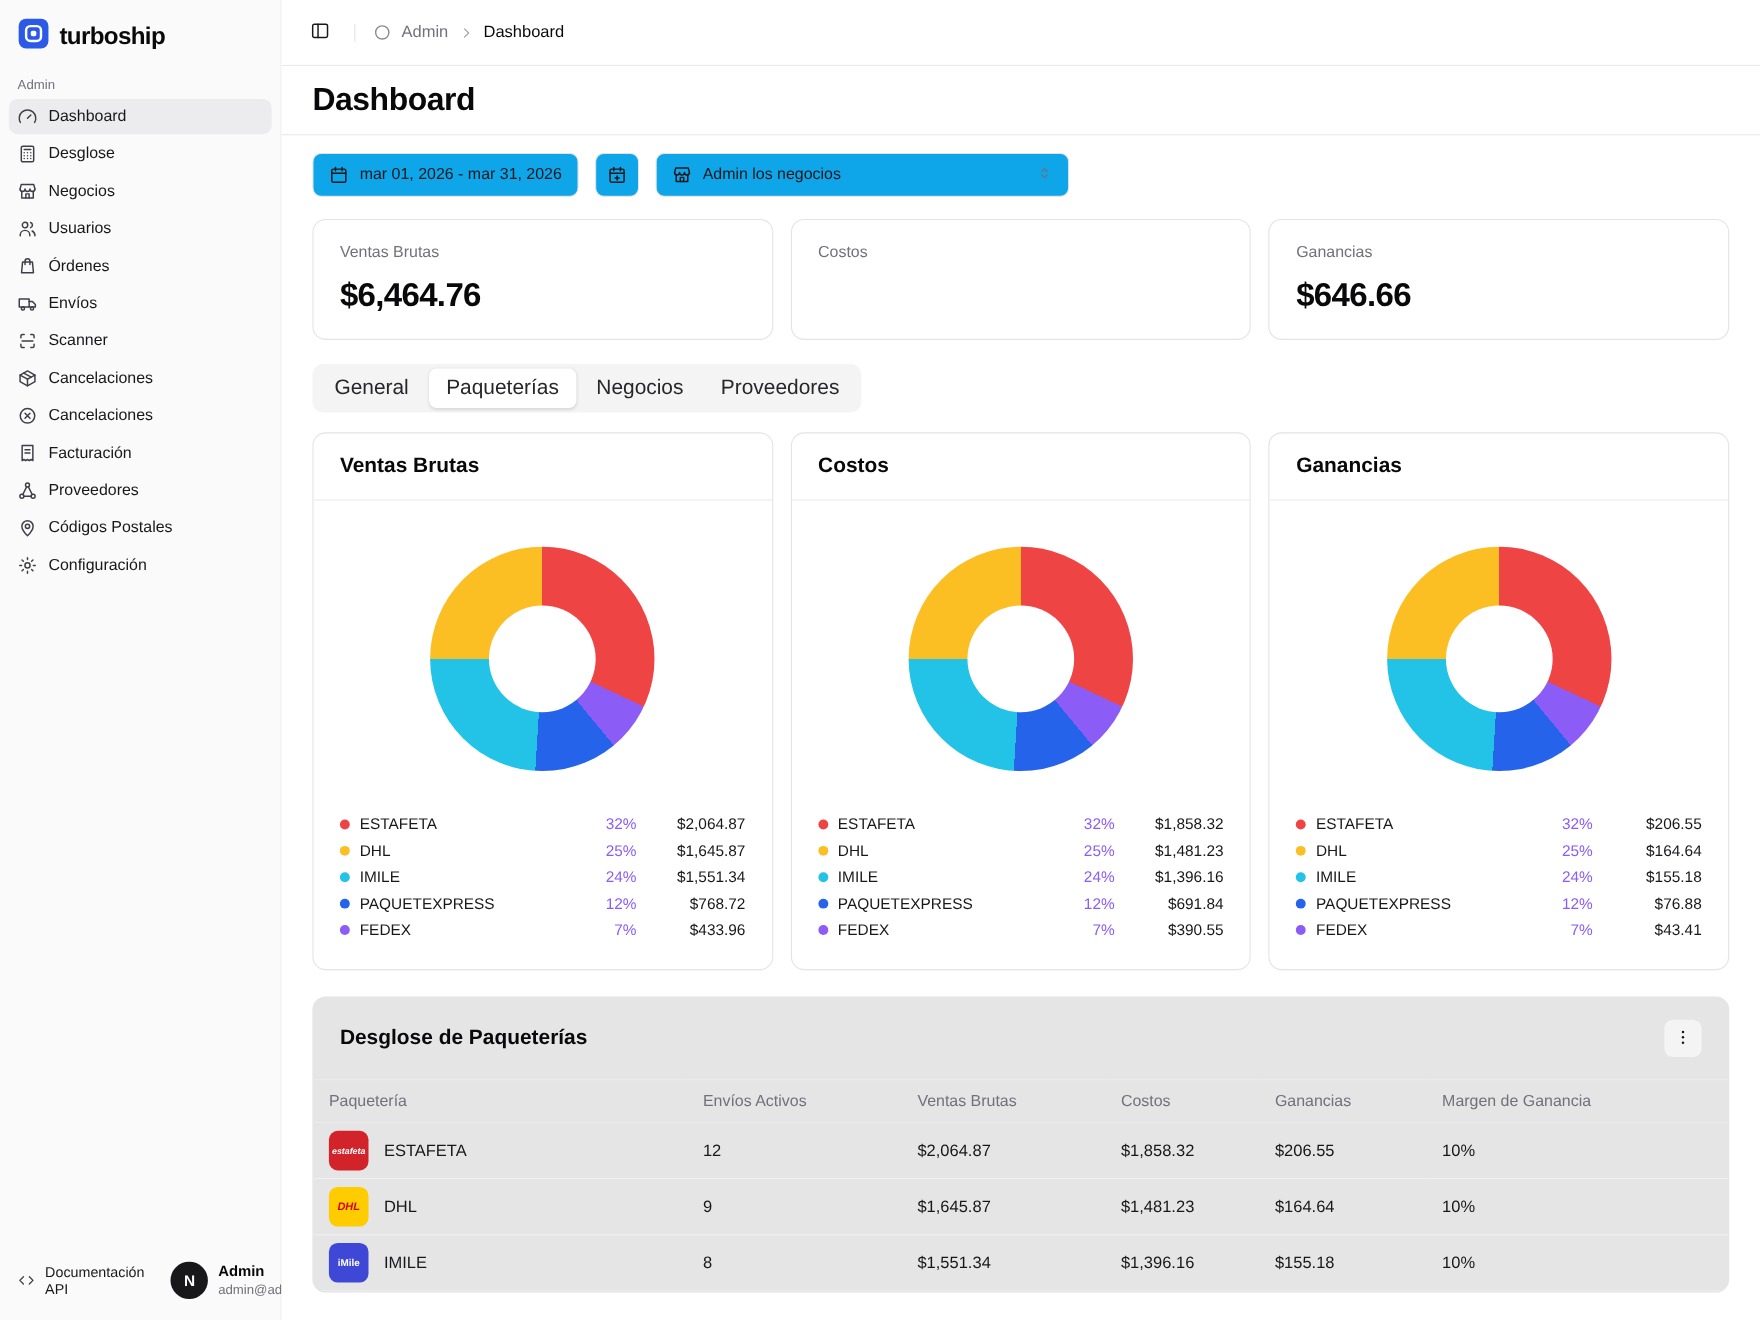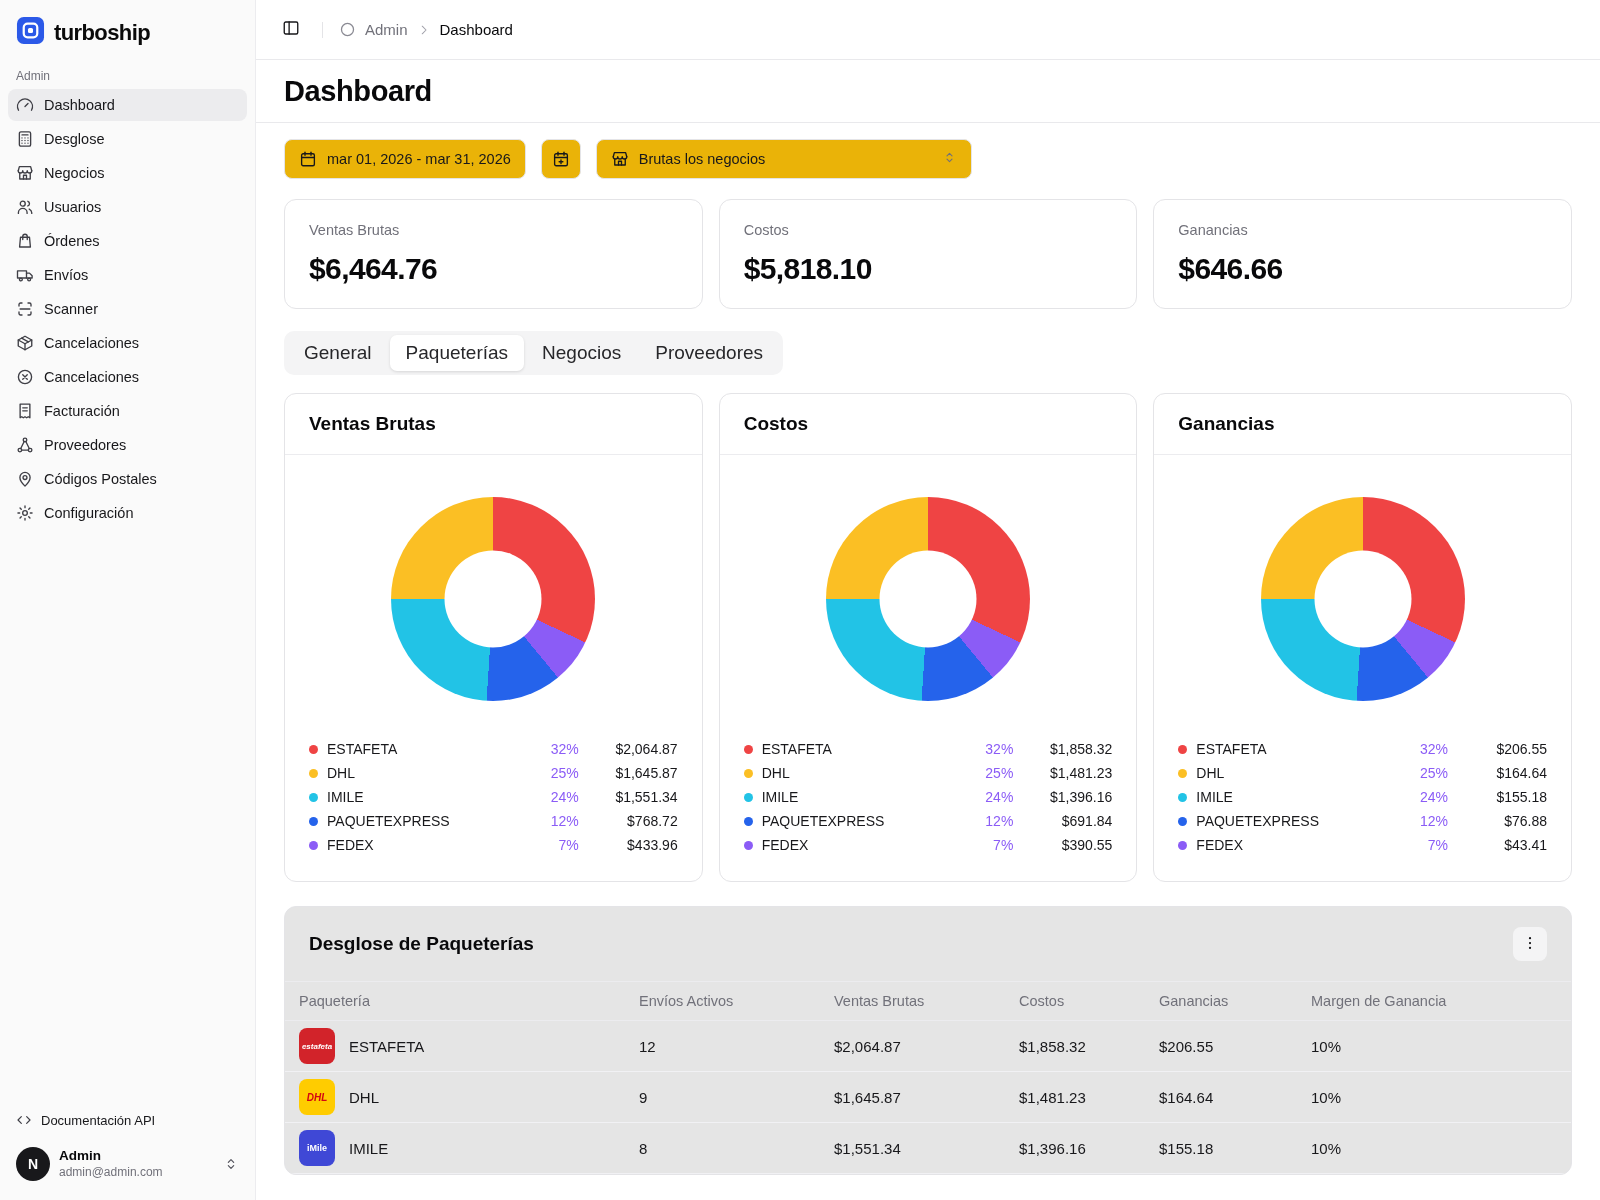--- a/index.html
+++ b/index.html
@@ -9,21 +9,21 @@
 
   
   .sidebar{width:256px;flex:0 0 256px;background:#fafafa;border-right:1px solid #ececef;display:flex;flex-direction:column;padding:10px 8px}
   .logo-row{display:flex;align-items:center;gap:9px;padding:6px 8px;margin-bottom:8px;cursor:pointer}
   .logo-text{font-size:22px;font-weight:800;letter-spacing:-0.6px;color:#0a0a0a}
   .section-label{font-size:12px;color:#71717a;padding:6px 8px 6px}
   .menu{display:flex;flex-direction:column;gap:2px;flex:1}
   .menu-item{display:flex;align-items:center;gap:10px;padding:7px 8px;border-radius:8px;font-size:14.5px;color:#18181b;cursor:pointer}
   .menu-item .icon{color:#3f3f46;display:flex}
   .menu-item.active{background:#ececee}
-  .sidebar-bottom{display:flex;flex-direction:column;gap:8px;padding-bottom:4px}
+  .sidebar-bottom{display:flex;flex-direction:row;gap:8px;padding-bottom:4px}
   .docs-link{display:flex;align-items:center;gap:9px;padding:6px 8px;font-size:13px;color:#18181b;border-radius:8px;cursor:pointer}
   .docs-link .icon{color:#3f3f46;display:flex}
   .user-row{display:flex;align-items:center;gap:9px;padding:5px 8px;border-radius:8px;cursor:pointer}
   .avatar{width:34px;height:34px;border-radius:50%;background:#18181b;color:#fff;display:flex;align-items:center;justify-content:center;font-size:14px;font-weight:700;flex:0 0 34px}
   .user-info{display:flex;flex-direction:column;line-height:1.25;min-width:0}
   .user-name{font-size:13.5px;font-weight:600}
   .user-email{font-size:12px;color:#71717a}
   .user-row .chev{margin-left:auto;color:#52525b;display:flex}
 
   
@@ -35,21 +35,21 @@
   .bc-icon{color:#8a8a93;display:flex}
   .crumb.muted{color:#71717a;cursor:pointer}
   .crumb{color:#09090b;cursor:pointer}
   .breadcrumb .sep{color:#a1a1aa;display:flex}
 
   .title-block{padding:15px 28px;border-bottom:1px solid #e9e9ec}
   .title-block h1{font-size:29px;font-weight:700;letter-spacing:-0.4px;line-height:32px}
 
   .content{padding:16px 28px 0;flex:1;overflow:hidden}
   .filters{display:flex;align-items:center;gap:15px;margin-bottom:20px}
-  .btn{display:flex;align-items:center;gap:10px;height:40px;border:1px solid #e4e4e7;border-radius:8px;background:#eab308;font-size:14.5px;color:#18181b;padding:0 14px;cursor:pointer;font-family:inherit}
+  .btn{display:flex;align-items:center;gap:10px;height:40px;border:1px solid #e4e4e7;border-radius:8px;background:#0ea5e9;font-size:14.5px;color:#18181b;padding:0 14px;cursor:pointer;font-family:inherit}
   .btn .icon{display:flex;color:#18181b}
   .sq-btn{width:40px;justify-content:center;padding:0}
   .select-btn{width:376px}
   .select-btn .select-text{flex:1;text-align:left}
   .chevud{color:#71717a}
 
   .stats{display:flex;gap:16px;margin-bottom:22px}
   .stat-card{flex:1;border:1px solid #e4e4e7;border-radius:12px;padding:22px 24px;background:#fff}
   .stat-label{font-size:14.5px;color:#71717a;margin-bottom:14px}
   .stat-value{font-size:30px;font-weight:700;letter-spacing:-0.6px;line-height:34px}
@@ -328,37 +328,36 @@
         </button>
         <button class="btn select-btn">
           <span class="icon">
               <svg viewBox="0 0 24 24" width="18" height="18" fill="none" stroke="currentColor" stroke-width="1.8" stroke-linecap="round" stroke-linejoin="round">
                 <path d="M3 9l1.5-5.5h15L21 9"></path>
                 <path d="M3 9a3 3 0 0 0 6 0 3 3 0 0 0 6 0 3 3 0 0 0 6 0"></path>
                 <path d="M5 11.5V20h14v-8.5"></path>
                 <path d="M10 20v-5h4v5"></path>
               </svg>
             </span>
-          <span class="select-text">Brutas los negocios</span>
+          <span class="select-text">Admin los negocios</span>
           <span class="chevud"><svg viewBox="0 0 24 24" width="15" height="15" fill="none" stroke="currentColor" stroke-width="1.8" stroke-linecap="round" stroke-linejoin="round">
                 <path d="m8 9.5 4-4 4 4"></path>
                 <path d="m8 14.5 4 4 4-4"></path>
               </svg></span>
         </button>
       </div>
 
       <div class="stats" id="stats">
   <div class="stat-card">
     <div class="stat-label">Ventas Brutas</div>
     <div class="stat-value">$6,464.76</div>
   </div>
 
   <div class="stat-card">
     <div class="stat-label">Costos</div>
-    <div class="stat-value">$5,818.10</div>
   </div>
 
   <div class="stat-card">
     <div class="stat-label">Ganancias</div>
     <div class="stat-value">$646.66</div>
   </div>
 </div>
 
       <div class="tabs" id="tabs">
   <button class="tab">General</button>

